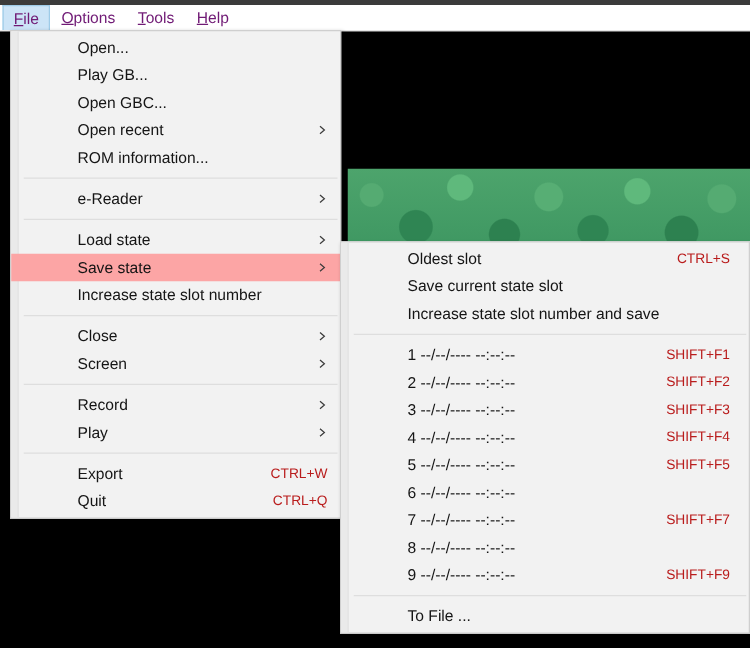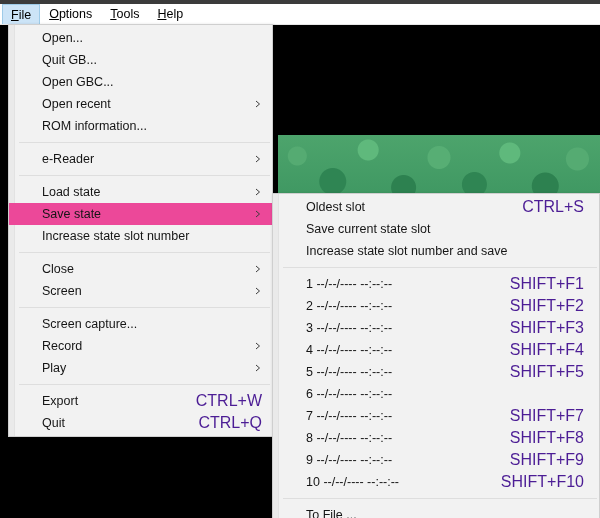--- a/index.html
+++ b/index.html
@@ -41,21 +41,21 @@
     display: flex;
     align-items: stretch;
     padding-left: 2px;
     box-sizing: border-box;
   }
   .menubar-item {
     display: flex;
     align-items: center;
     padding: 0 9px;
     font-size: 12.5px;
-    color: #000000;
+    color: #701a75;
     cursor: default;
     white-space: nowrap;
   }
   .menubar-item.active {
     background: #cce4f7;
     border: 1px solid #9ecbe8;
     border-bottom: none;
     box-sizing: border-box;
     padding: 0 8px;
   }
@@ -130,30 +130,31 @@
     display: flex;
     align-items: center;
     height: 22px;
     padding: 0 10px 0 33px;
     cursor: default;
     white-space: nowrap;
     color: #151515;
     font-size: 12.5px;
   }
   .menu-item.highlight {
-    background: #ec4899;
+    background: #fca5a5;
   }
   .menu-item .label {
     flex: 0 0 auto;
+    margin-left: 20px;
   }
   .menu-item .accel {
     margin-left: auto;
     padding-left: 30px;
-    color: #4c1d95;
-    font-size: 16px;
+    color: #b91c1c;
+    font-size: 11px;
   }
   .submenu-arrow {
     position: absolute;
     right: 10px;
     top: 50%;
     transform: translateY(-50%);
     width: 8px; height: 8px;
     display: block;
   }
   .submenu-arrow svg { display: block; }
@@ -214,21 +215,21 @@
         <span><span class="mnem">H</span>elp</span>
       </div>
     </div>
 
   <div class="menu" id="file-menu">
     <div class="menu-gutter"></div>
   <div class="menu-item">
         <span class="label">Open...</span>
       </div>
       <div class="menu-item">
-        <span class="label">Quit GB...</span>
+        <span class="label">Play GB...</span>
       </div>
       <div class="menu-item">
         <span class="label">Open GBC...</span>
       </div>
       <div class="menu-item">
         <span class="label">Open recent</span>
         <span class="submenu-arrow">
           <svg width="8" height="8" viewBox="0 0 8 8">
             <path d="M2 1 L5.5 4 L2 7" fill="none" stroke="#3c3c3c" stroke-width="1"></path>
           </svg>
@@ -277,23 +278,20 @@
       </div>
       <div class="menu-item">
         <span class="label">Screen</span>
         <span class="submenu-arrow">
           <svg width="8" height="8" viewBox="0 0 8 8">
             <path d="M2 1 L5.5 4 L2 7" fill="none" stroke="#3c3c3c" stroke-width="1"></path>
           </svg>
         </span>
       </div>
       <div class="menu-sep"></div>
-      <div class="menu-item">
-        <span class="label">Screen capture...</span>
-      </div>
       <div class="menu-item">
         <span class="label">Record</span>
         <span class="submenu-arrow">
           <svg width="8" height="8" viewBox="0 0 8 8">
             <path d="M2 1 L5.5 4 L2 7" fill="none" stroke="#3c3c3c" stroke-width="1"></path>
           </svg>
         </span>
       </div>
       <div class="menu-item">
         <span class="label">Play</span>
@@ -349,29 +347,24 @@
       </div>
       <div class="menu-item">
         <span class="label">6 --/--/---- --:--:--</span>
       </div>
       <div class="menu-item">
         <span class="label">7 --/--/---- --:--:--</span>
         <span class="accel">SHIFT+F7</span>
       </div>
       <div class="menu-item">
         <span class="label">8 --/--/---- --:--:--</span>
-        <span class="accel">SHIFT+F8</span>
       </div>
       <div class="menu-item">
         <span class="label">9 --/--/---- --:--:--</span>
         <span class="accel">SHIFT+F9</span>
       </div>
-      <div class="menu-item">
-        <span class="label">10 --/--/---- --:--:--</span>
-        <span class="accel">SHIFT+F10</span>
-      </div>
       <div class="menu-sep"></div>
       <div class="menu-item">
         <span class="label">To File ...</span>
       </div>
     </div>
 
 </div>
 
 </body></html>

